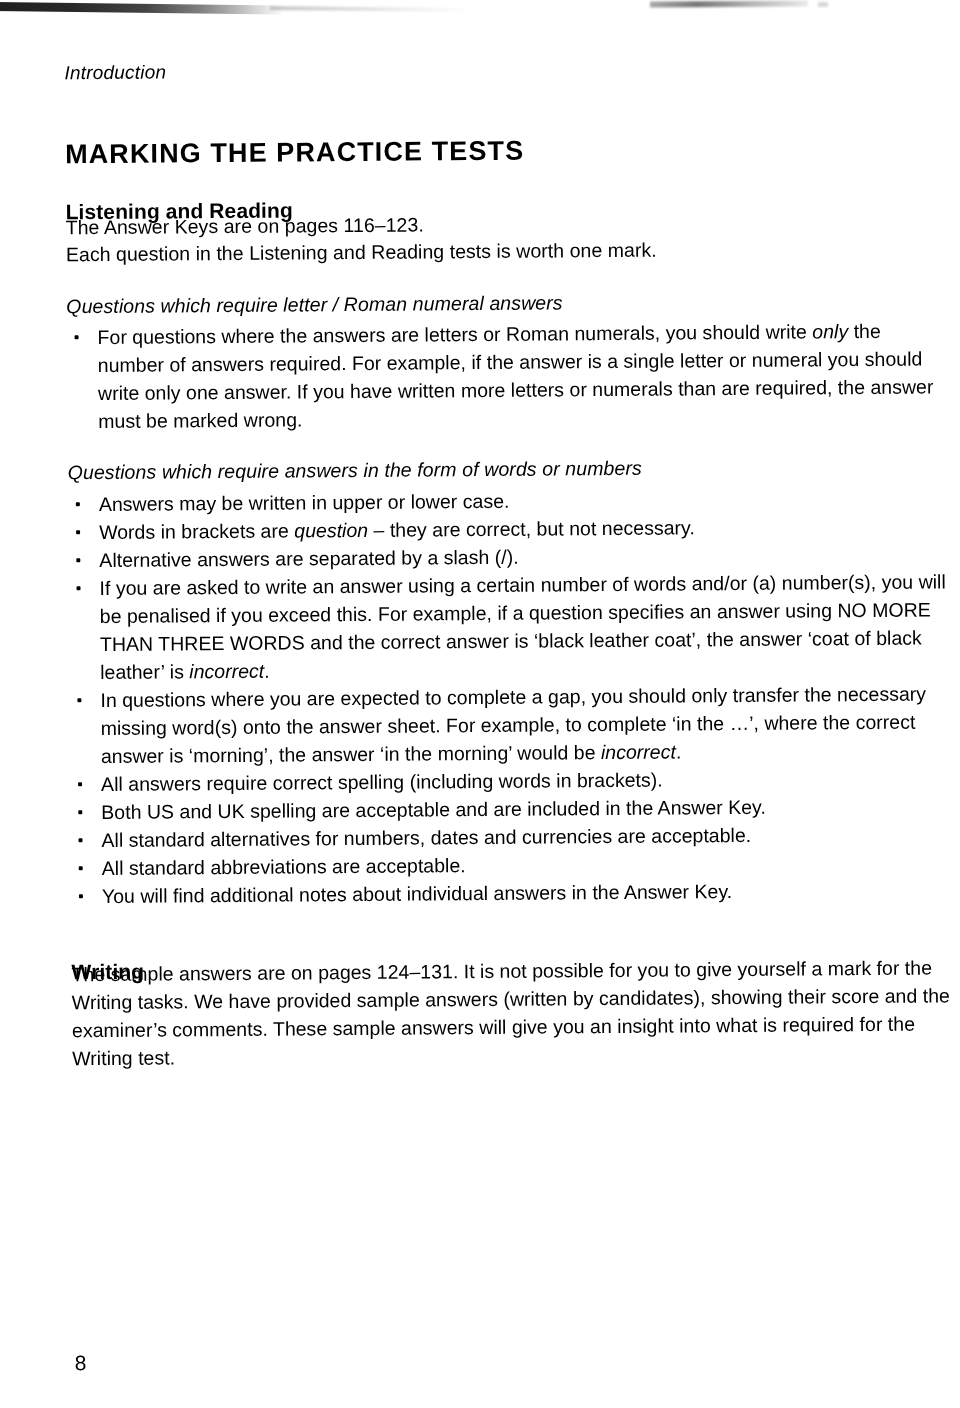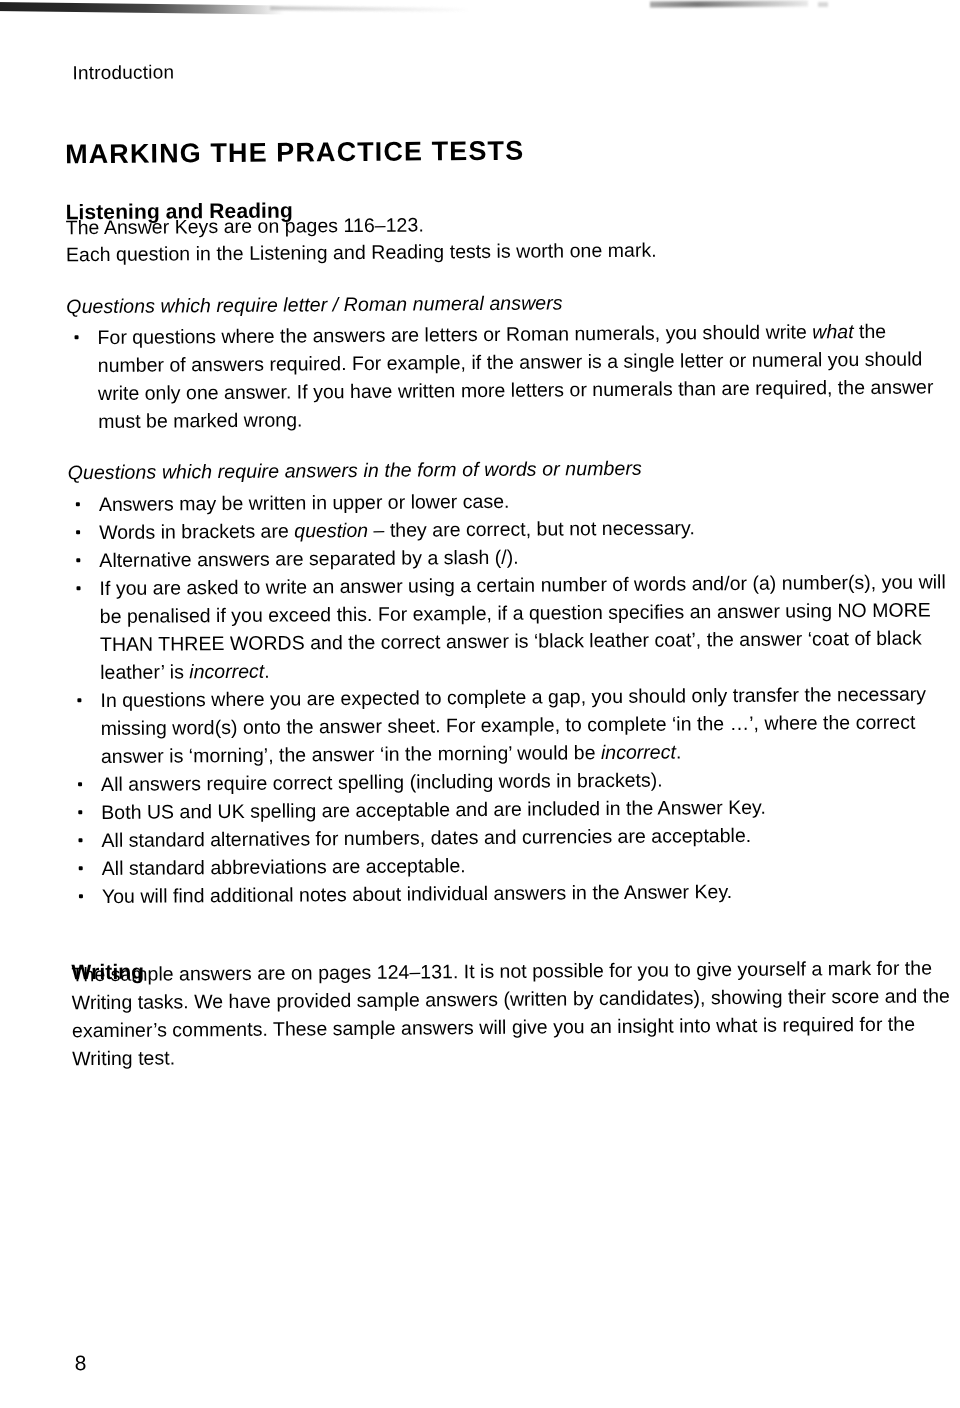--- a/index.html
+++ b/index.html
@@ -73,22 +73,23 @@
     position: absolute;
     left: 0;
     top: 0;
     width: 960px;
     transform: rotate(-0.45deg);
     transform-origin: 480px 520px;
   }
 
   .running-head {
     position: absolute;
-    left: 76px;
+    left: 68px;
     top: 59px;
+    font-style: italic;
     font-size: 19px;
     letter-spacing: .2px;
     white-space: nowrap;
   }
 
   .h1 {
     position: absolute;
     left: 68px;
     top: 118px;
     font-size: 27px;
@@ -195,21 +196,21 @@
     <h2 class="h2 h2-listening">Listening and Reading</h2>
 
     <div class="lead lead-listening">
       <div>The Answer Keys are on pages 116–123.</div>
       <div>Each question in the Listening and Reading tests is worth one mark.</div>
     </div>
 
     <div class="subhead subhead-a">Questions which require letter / Roman numeral answers</div>
 
     <ul class="bullets bullets-a">
-      <li>For questions where the answers are letters or Roman numerals, you should write <em>what</em> the number of answers required. For example, if the answer is a single letter or numeral you should write only one answer. If you have written more letters or numerals than are required, the answer must be marked wrong.</li>
+      <li>For questions where the answers are letters or Roman numerals, you should write <em>only</em> the number of answers required. For example, if the answer is a single letter or numeral you should write only one answer. If you have written more letters or numerals than are required, the answer must be marked wrong.</li>
     </ul>
 
     <div class="subhead subhead-b">Questions which require answers in the form of words or numbers</div>
 
     <ul class="bullets bullets-b">
       <li>Answers may be written in upper or lower case.</li>
       <li>Words in brackets are <em>question</em> – they are correct, but not necessary.</li>
       <li>Alternative answers are separated by a slash (/).</li>
       <li>If you are asked to write an answer using a certain number of words and/or (a) number(s), you will be penalised if you exceed this. For example, if a question specifies an answer using NO MORE THAN THREE WORDS and the correct answer is ‘black leather coat’, the answer ‘coat of black leather’ is <em>incorrect</em>.</li>
       <li>In questions where you are expected to complete a gap, you should only transfer the necessary missing word(s) onto the answer sheet. For example, to complete ‘in the …’, where the correct answer is ‘morning’, the answer ‘in the morning’ would be <em>incorrect</em>.</li>

